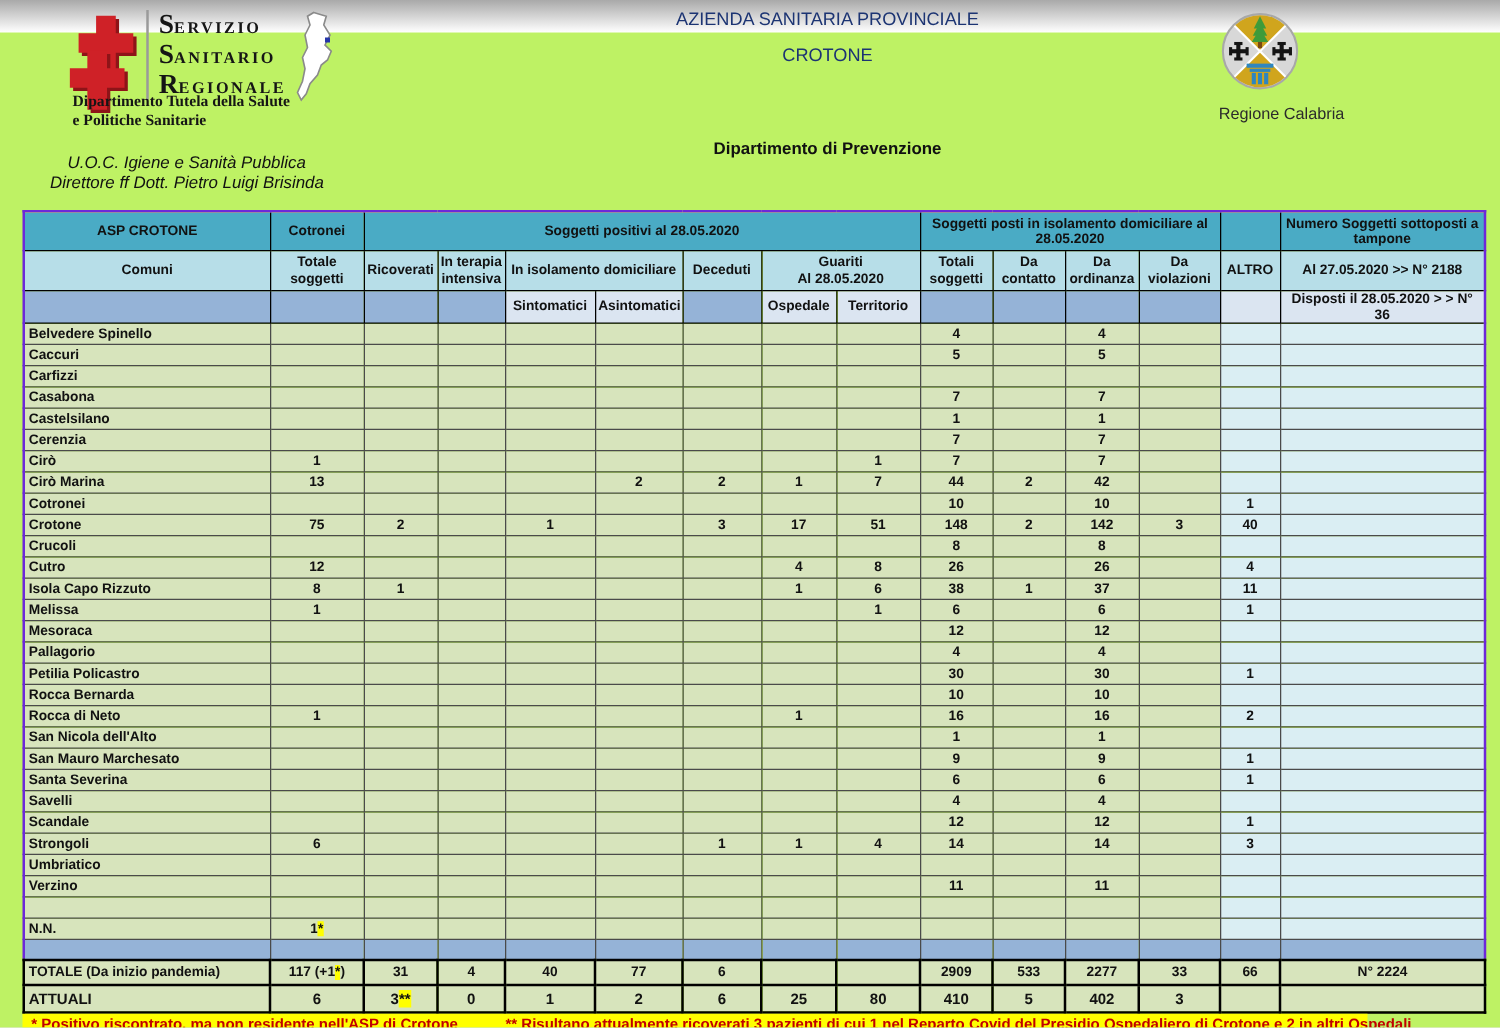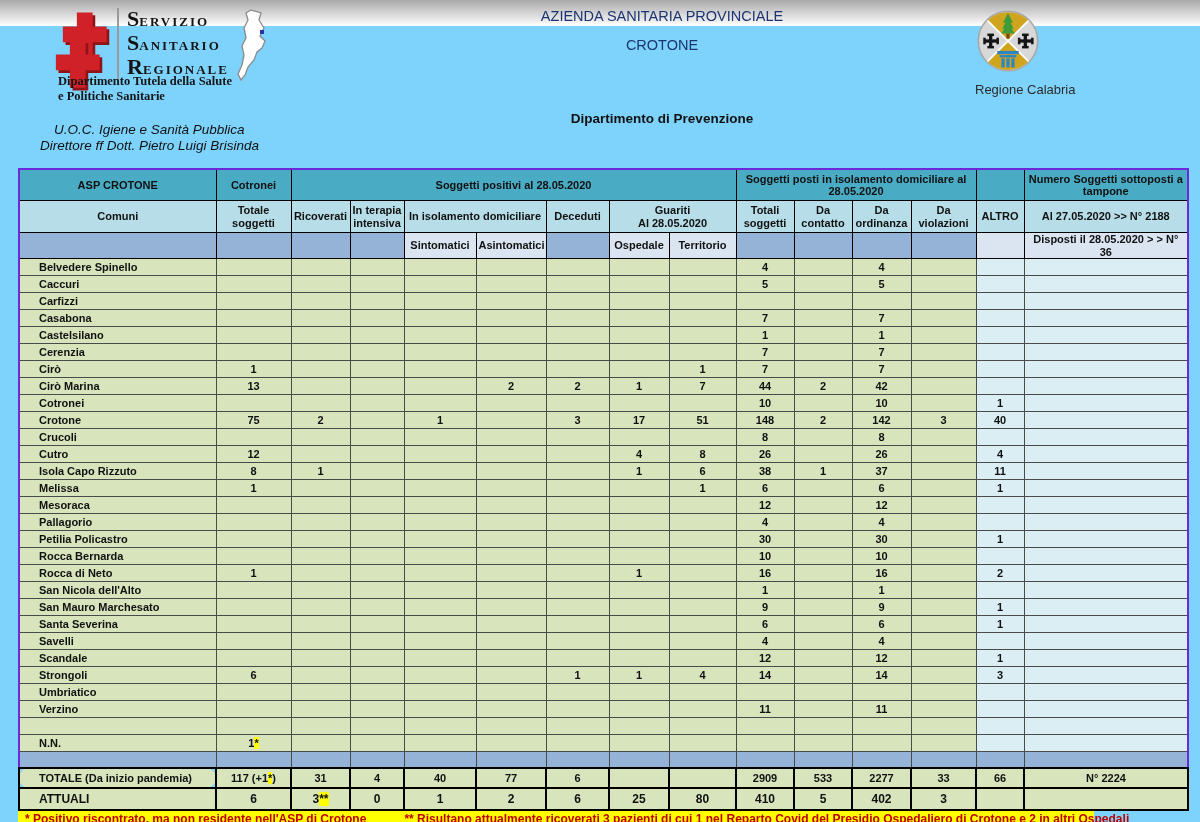--- a/index.html
+++ b/index.html
@@ -1,16 +1,16 @@
 <!DOCTYPE html>
 <html><head>
 <meta charset="utf-8">
 <style>
   html,body{margin:0;padding:0;background:#e8e8e8;}
-  .page{position:relative;width:1200px;height:822px;background:#7dd3fc;
+  .page{position:relative;width:1200px;height:822px;background:#bef264;
         font-family:"Liberation Sans",sans-serif;overflow:hidden;margin:0 auto;}
   .top-shade{position:absolute;left:0;top:0;width:1200px;height:26px;
         background:linear-gradient(#a9a9a9,#ffffff);}
 
   
   .ssr{position:absolute;left:55px;top:8px;display:flex;align-items:flex-start;}
   .ssr-cross{margin-right:6px;}
   .ssr-text{border-left:2px solid #9a9a9a;padding-left:8px;
             font-family:"Liberation Serif",serif;font-weight:bold;color:#151515;}
   .ssr-line{line-height:21px;white-space:nowrap;}
@@ -37,26 +37,26 @@
   .table-wrap{position:absolute;left:18px;top:168px;}
   table{border-collapse:collapse;table-layout:fixed;width:1169px;border:2px solid #6d28d9;}
   th,td{overflow:hidden;padding:0 2px;vertical-align:middle;}
   thead th{border:1px solid #000;font-size:11px;font-weight:bold;line-height:12.5px;color:#111;}
   .h1{background:#4aabc5;height:30px;}
   .h2{background:#b7dee8;height:31px;}
   .h3{background:#95b3d7;height:15px;font-size:11px;}
   .h3l{background:#dbe5f1;}
   tbody td{border:1px solid #4a4a4a;font-size:11px;font-weight:bold;color:#111;
            height:16px;line-height:15px;background:#d7e4bc;text-align:center;}
-  tbody td.name{text-align:left;padding-left:19px;}
+  tbody td.name{text-align:left;padding-left:3px;}
   tbody td.lb{background:#daeef3;}
   tr.spacer td{background:#95b3d7;height:12px;}
   tr.totale td{border:2px solid #000;height:18px;}
   tr.attuali td{border:2px solid #000;height:20px;font-size:12px;}
-  td.totale-label{text-align:left;border-radius:10px;}
+  td.totale-label{text-align:left;}
   td.attuali-label{text-align:center;font-size:13px;}
   .hl{background:#ffff00;}
 
   .footnote{width:1069px;background:#ffff00;display:flex;align-items:center;
         font-weight:bold;color:#c00000;font-size:12px;height:15px;padding-left:7px;white-space:nowrap;}
   .footnote .n2{margin-left:38px;}
 </style>
 </head>
 <body>
 

